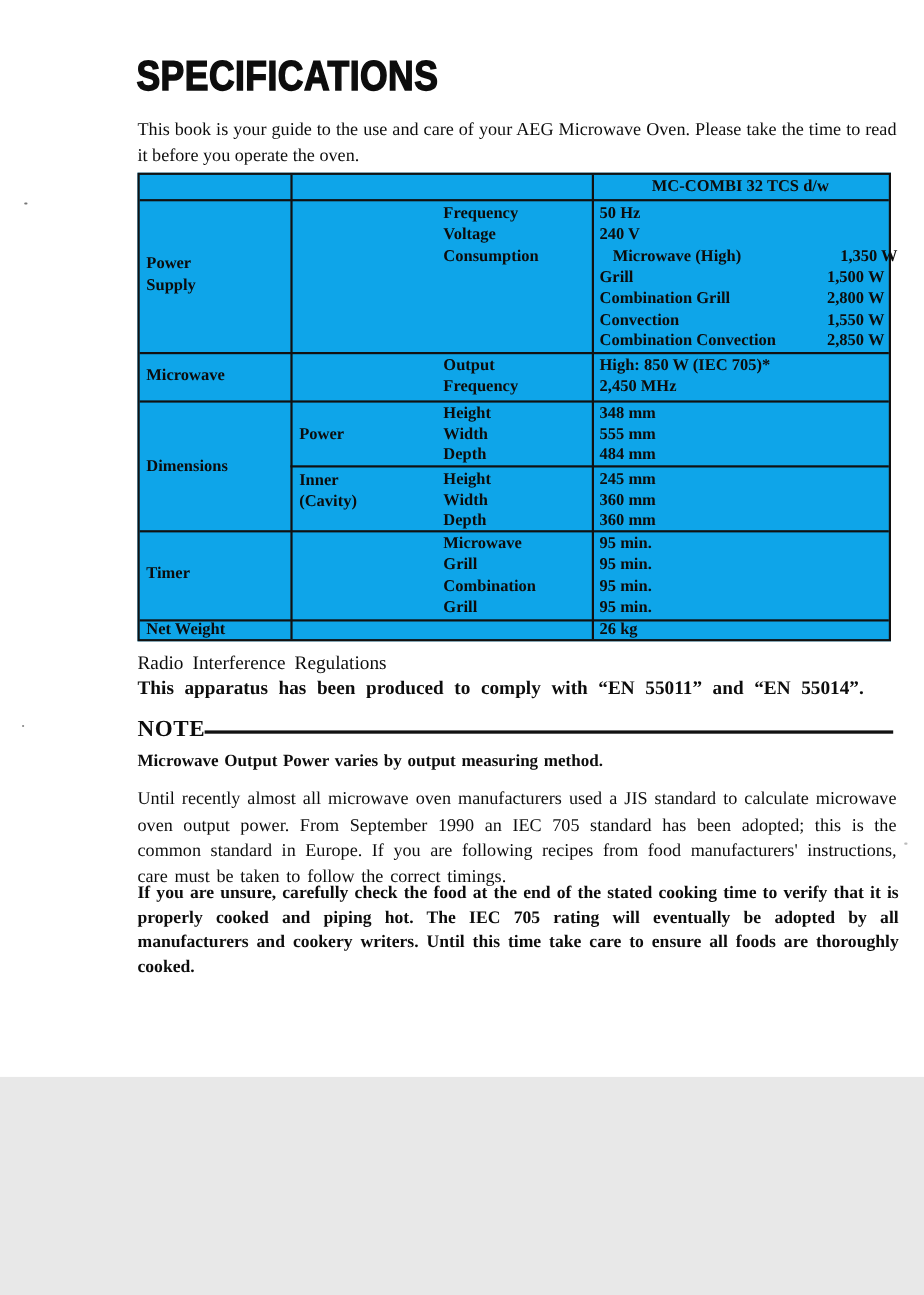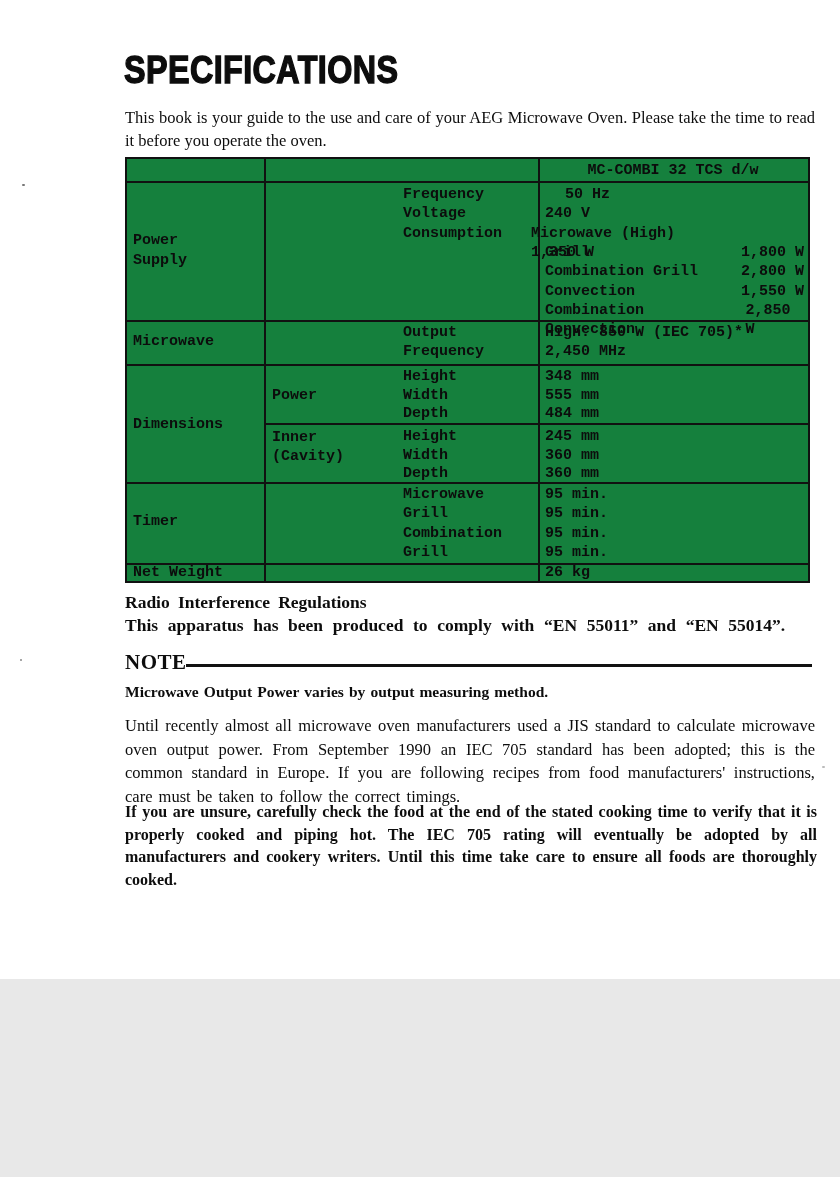--- a/index.html
+++ b/index.html
@@ -21,32 +21,32 @@
 
   
   #intro{
     left:125px;top:106px;width:690px;font-size:16.5px;line-height:23px;
     text-align:justify;
   }
 
   
   #spec-table{
     left:125px;top:157px;width:685px;height:426px;
-    border:2px solid #111;box-sizing:border-box;background:#15803d;
-    font-family:Liberation Mono, monospace;font-weight:700;
+    border:2px solid #111;box-sizing:border-box;background:#0ea5e9;
+    font-family:Liberation Serif, serif;font-weight:700;
     font-size:15px;color:#0c0c0c;
   }
   .vline{position:absolute;top:0;bottom:0;width:2px;background:#111;}
   .hline{position:absolute;left:0;right:0;height:2px;background:#111;}
   .tl{position:absolute;line-height:19px;white-space:pre-line;}
   .pair{position:absolute;display:flex;justify-content:space-between;line-height:19px;}
 
   
   #radio-heading{
-    left:125px;top:592px;font-size:17.5px;font-weight:700;word-spacing:0.22em;
+    left:125px;top:592px;font-size:17.5px;font-weight:400;word-spacing:0.22em;
   }
   #radio-body{
     left:125px;top:615px;width:692px;font-size:17.5px;font-weight:700;word-spacing:0.3em;
   }
   #note-heading{
     left:125px;top:650px;font-size:21px;font-weight:700;letter-spacing:0.5px;
   }
   #note-rule{
     left:186px;top:664px;width:626px;height:3px;background:#111;
   }
@@ -87,29 +87,29 @@
     <div class="hline" style="top:323px;"></div>
     <div class="hline" style="top:404px;"></div>
 
     <div class="tl" style="left:413px;top:1px;width:266px;text-align:center;line-height:21px;">MC-COMBI 32 TCS d/w</div>
 
     <div class="tl" style="left:6px;top:72px;line-height:19.5px;">Power
 Supply</div>
     <div class="tl" style="left:276px;top:26px;">Frequency</div>
     <div class="tl" style="left:276px;top:45px;">Voltage</div>
     <div class="tl" style="left:276px;top:65px;">Consumption</div>
-    <div class="tl" style="left:418px;top:26px;margin-left:20px;">50 Hz</div>
+    <div class="tl" style="left:418px;top:26px;">50 Hz</div>
     <div class="tl" style="left:418px;top:45px;">240 V</div>
-    <div class="pair" style="left:404px;top:65px;width:259px;flex-direction:column;">
+    <div class="pair" style="left:430px;top:65px;width:259px;">
       <span>Microwave (High)</span>
       <span>1,350 W</span>
     </div>
     <div class="pair" style="left:418px;top:84px;width:259px;">
       <span>Grill</span>
-      <span>1,800 W</span>
+      <span>1,500 W</span>
     </div>
     <div class="pair" style="left:418px;top:103px;width:259px;">
       <span>Combination Grill</span>
       <span>2,800 W</span>
     </div>
     <div class="pair" style="left:418px;top:123px;width:259px;">
       <span>Convection</span>
       <span>1,550 W</span>
     </div>
     <div class="pair" style="left:418px;top:142px;width:259px;gap:17px;">

